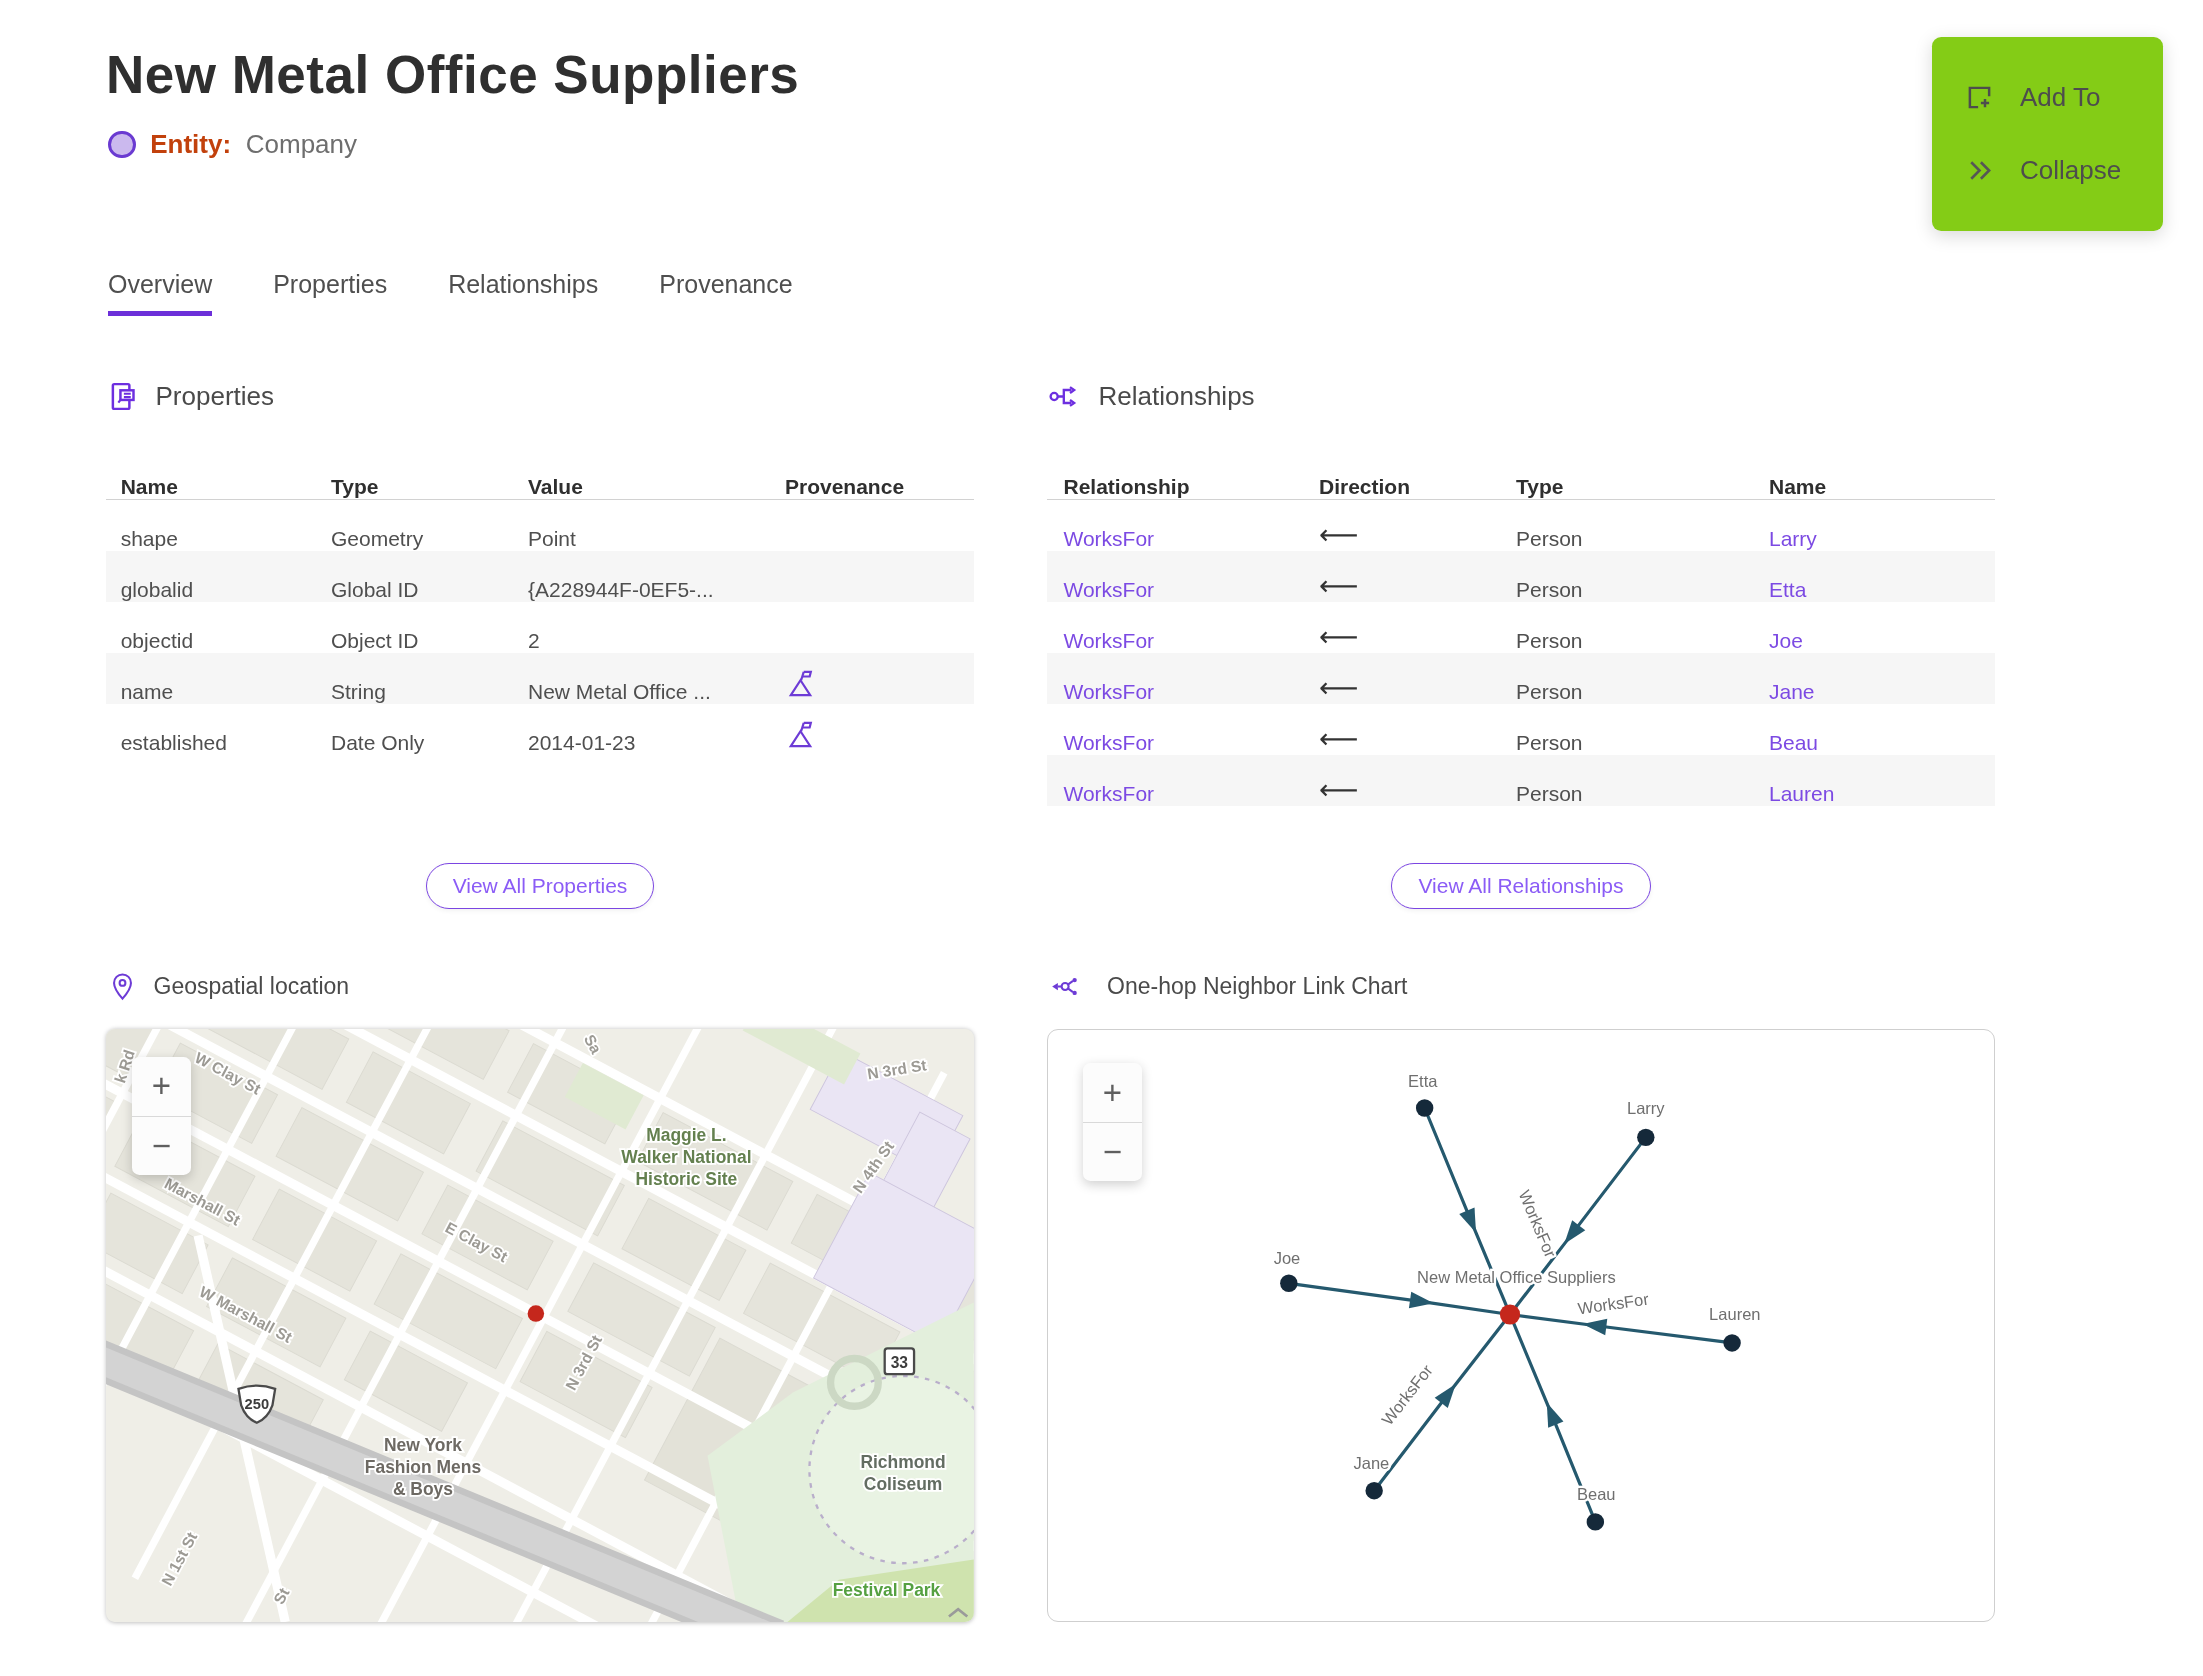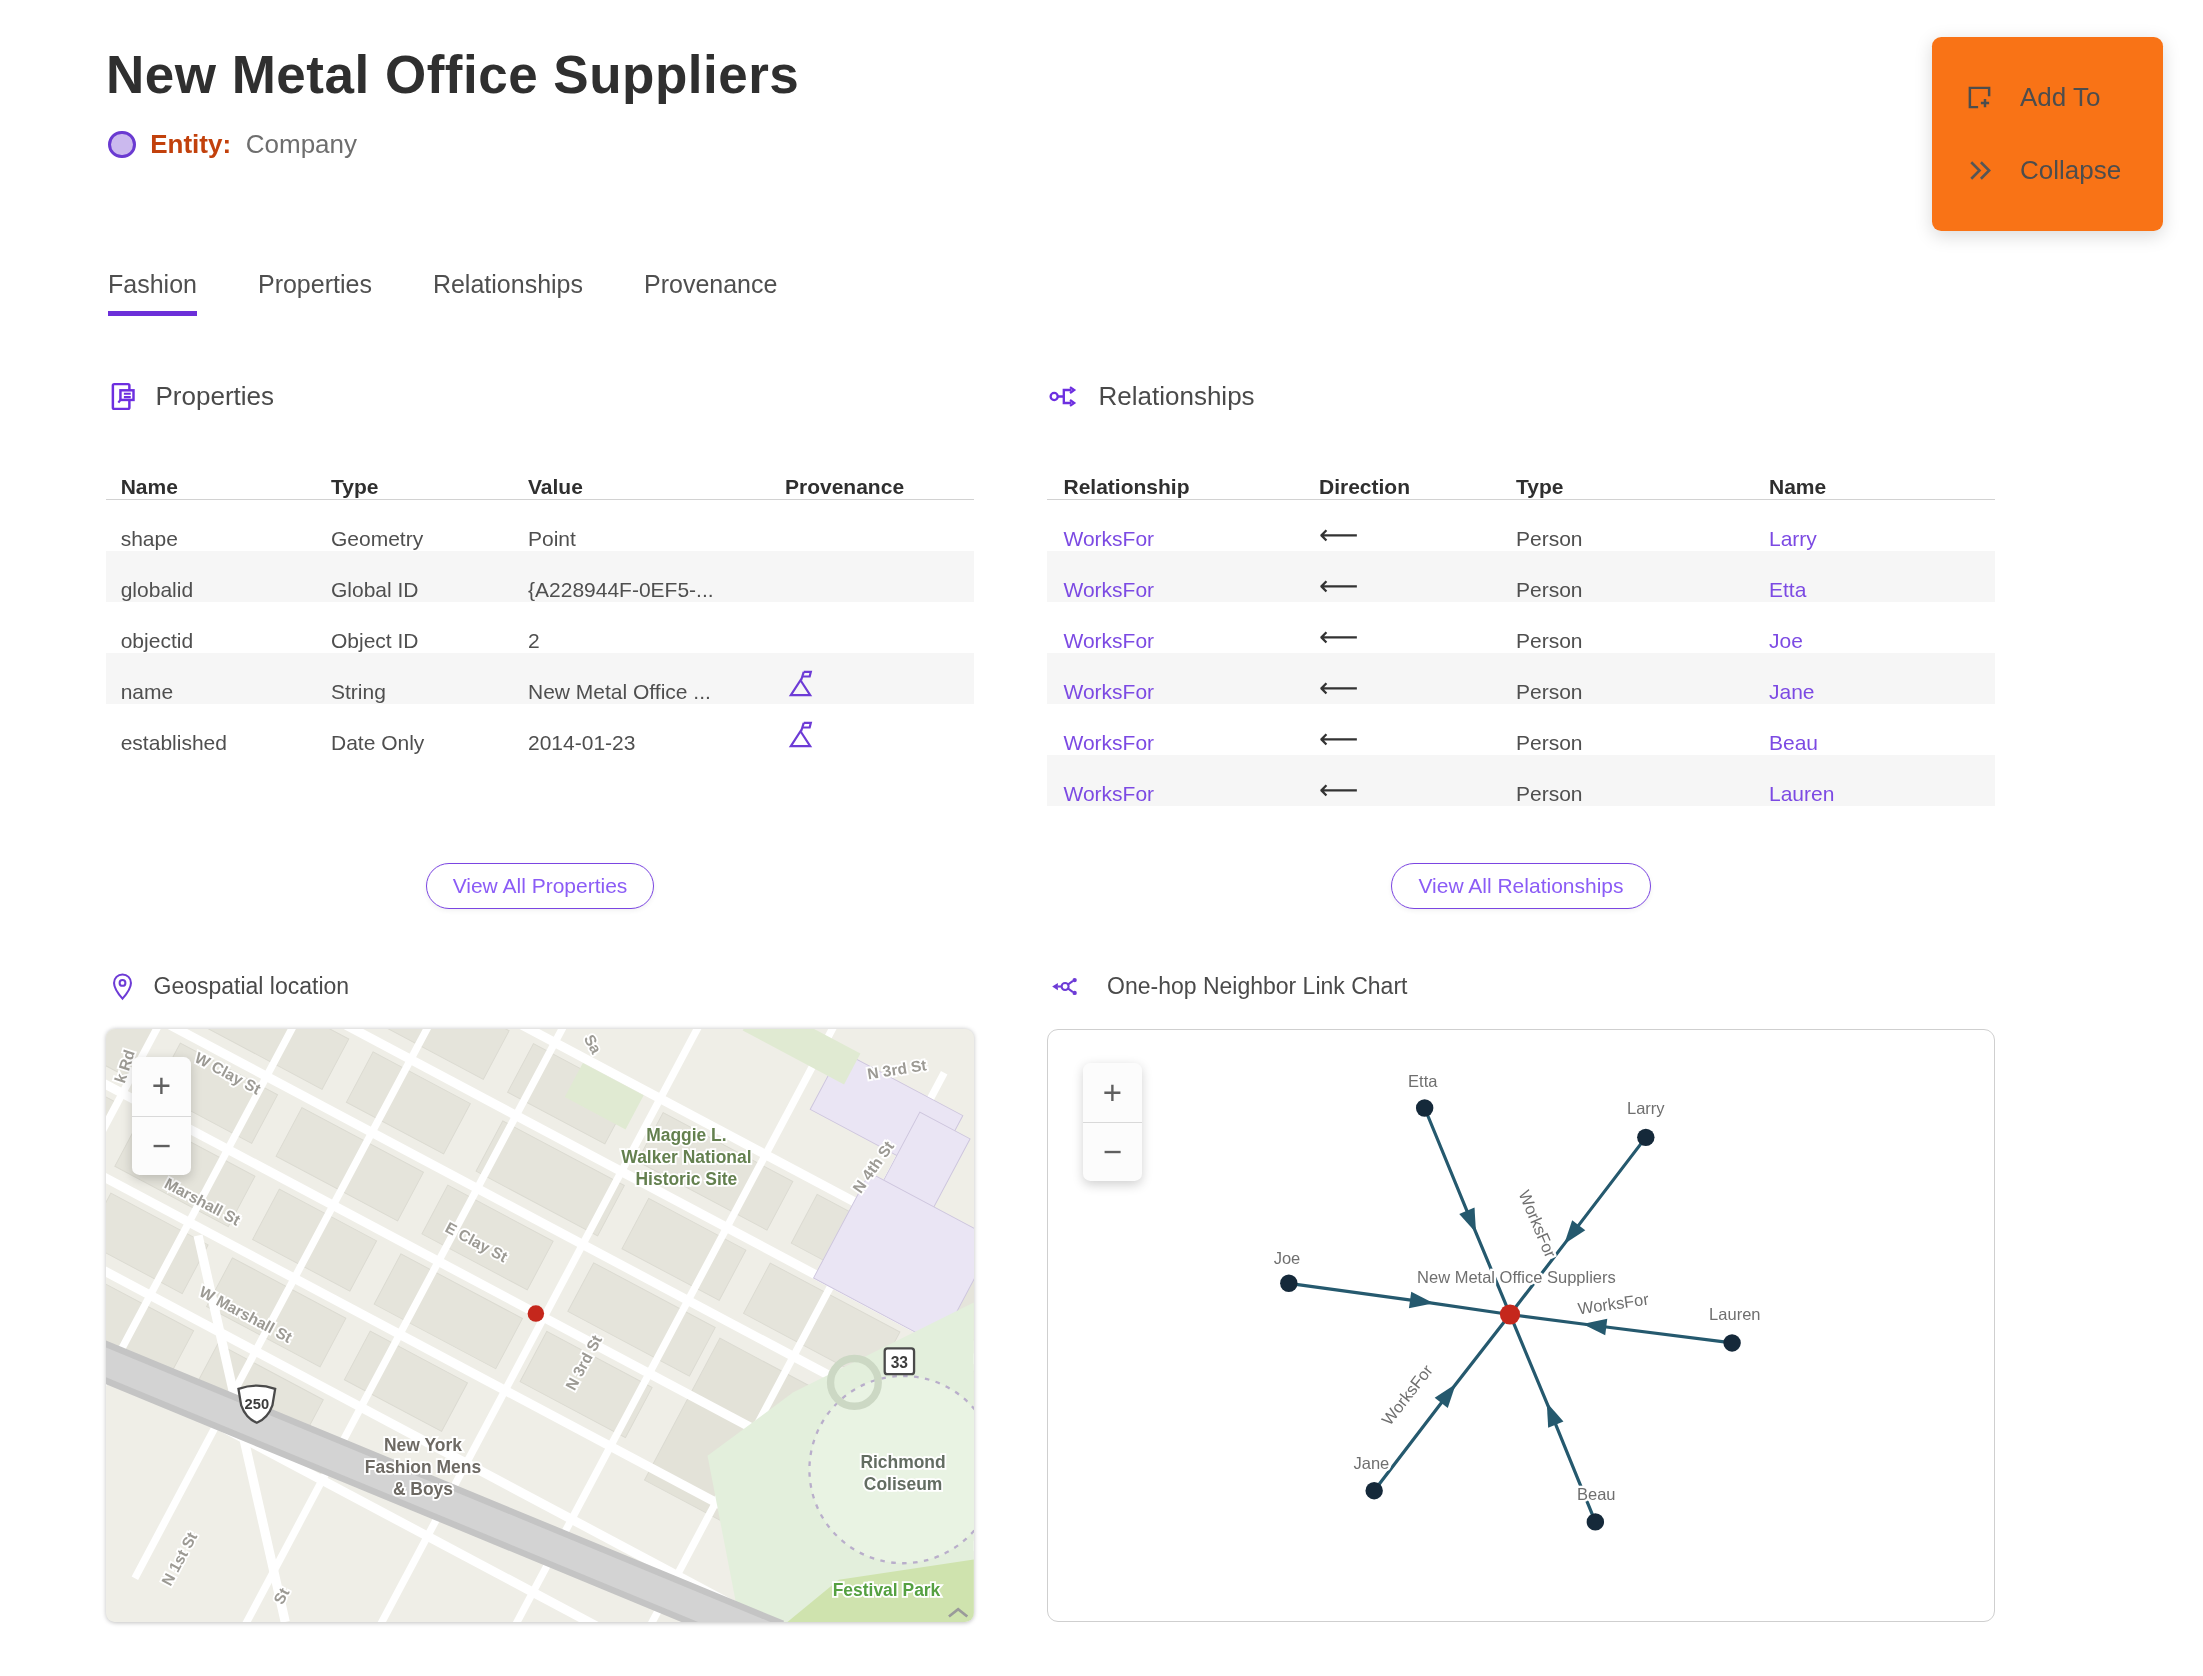--- a/index.html
+++ b/index.html
@@ -11,21 +11,21 @@
   .abs { position:absolute; }
 
   
   .page-title { left:106px; top:44px; font-size:53px; font-weight:bold; color:#2f2f2f; letter-spacing:0.5px; }
   .entity-row { left:108px; top:129px; display:flex; align-items:center; gap:14.7px; font-size:26px; }
   .entity-dot { width:27.5px; height:27.5px; border-radius:50%; background:#cbb9ee; border:3.7px solid #6a3ad1; }
   .entity-label { font-weight:bold; color:#c2410c; }
   .entity-type { color:#6e6e6e; }
 
   
-  .actions-panel { left:1932px; top:37px; width:231px; background:#f97316; border-radius:9.2px;
+  .actions-panel { left:1932px; top:37px; width:231px; background:#84cc16; border-radius:9.2px;
     box-shadow:0 4.6px 18.4px rgba(0,0,0,.15); padding:24px 0; }
   .action-item { display:flex; align-items:center; gap:24px; padding:20px 31px; font-size:26px; color:#4d4d4d; cursor:pointer; }
   .action-item svg { flex:0 0 auto; }
 
   
   .tabs { left:108px; top:270px; display:flex; gap:61px; font-size:25px; color:#4f4f4f; }
   .tab { padding-bottom:16.5px; position:relative; cursor:pointer; }
   .tab.active::after { content:""; position:absolute; left:0; bottom:0; width:100%; height:4.6px; background:#6c2fd9; }
 
   
@@ -86,21 +86,21 @@
   </div>
   <div class="action-item">
     <svg width="33" height="33" viewBox="0 0 24 24">
       <path d="M6 6 l6 6 l-6 6 M13 6 l6 6 l-6 6" fill="none" stroke="#565656" stroke-width="1.9"></path>
     </svg>
     <span>Collapse</span>
   </div>
 </div>
 
 <div class="abs tabs">
-  <div class="tab active">Fashion</div>
+  <div class="tab active">Overview</div>
   <div class="tab">Properties</div>
   <div class="tab">Relationships</div>
   <div class="tab">Provenance</div>
 </div>
 
 <div class="abs section-header" style="left:106px; top:380px;">
   <svg width="33" height="33" viewBox="0 0 24 24">
     <rect x="5" y="3" width="12" height="18" rx="1" fill="none" stroke="#6d2fe0" stroke-width="1.8"></rect>
     <rect x="10.5" y="7.5" width="9.5" height="7" fill="#ffffff" stroke="#6d2fe0" stroke-width="1.8"></rect>
     <path d="M13 10 h5 M13 12.5 h5 M10.5 14.5 l-1.5 2" stroke="#6d2fe0" stroke-width="1.6" fill="none"></path>

